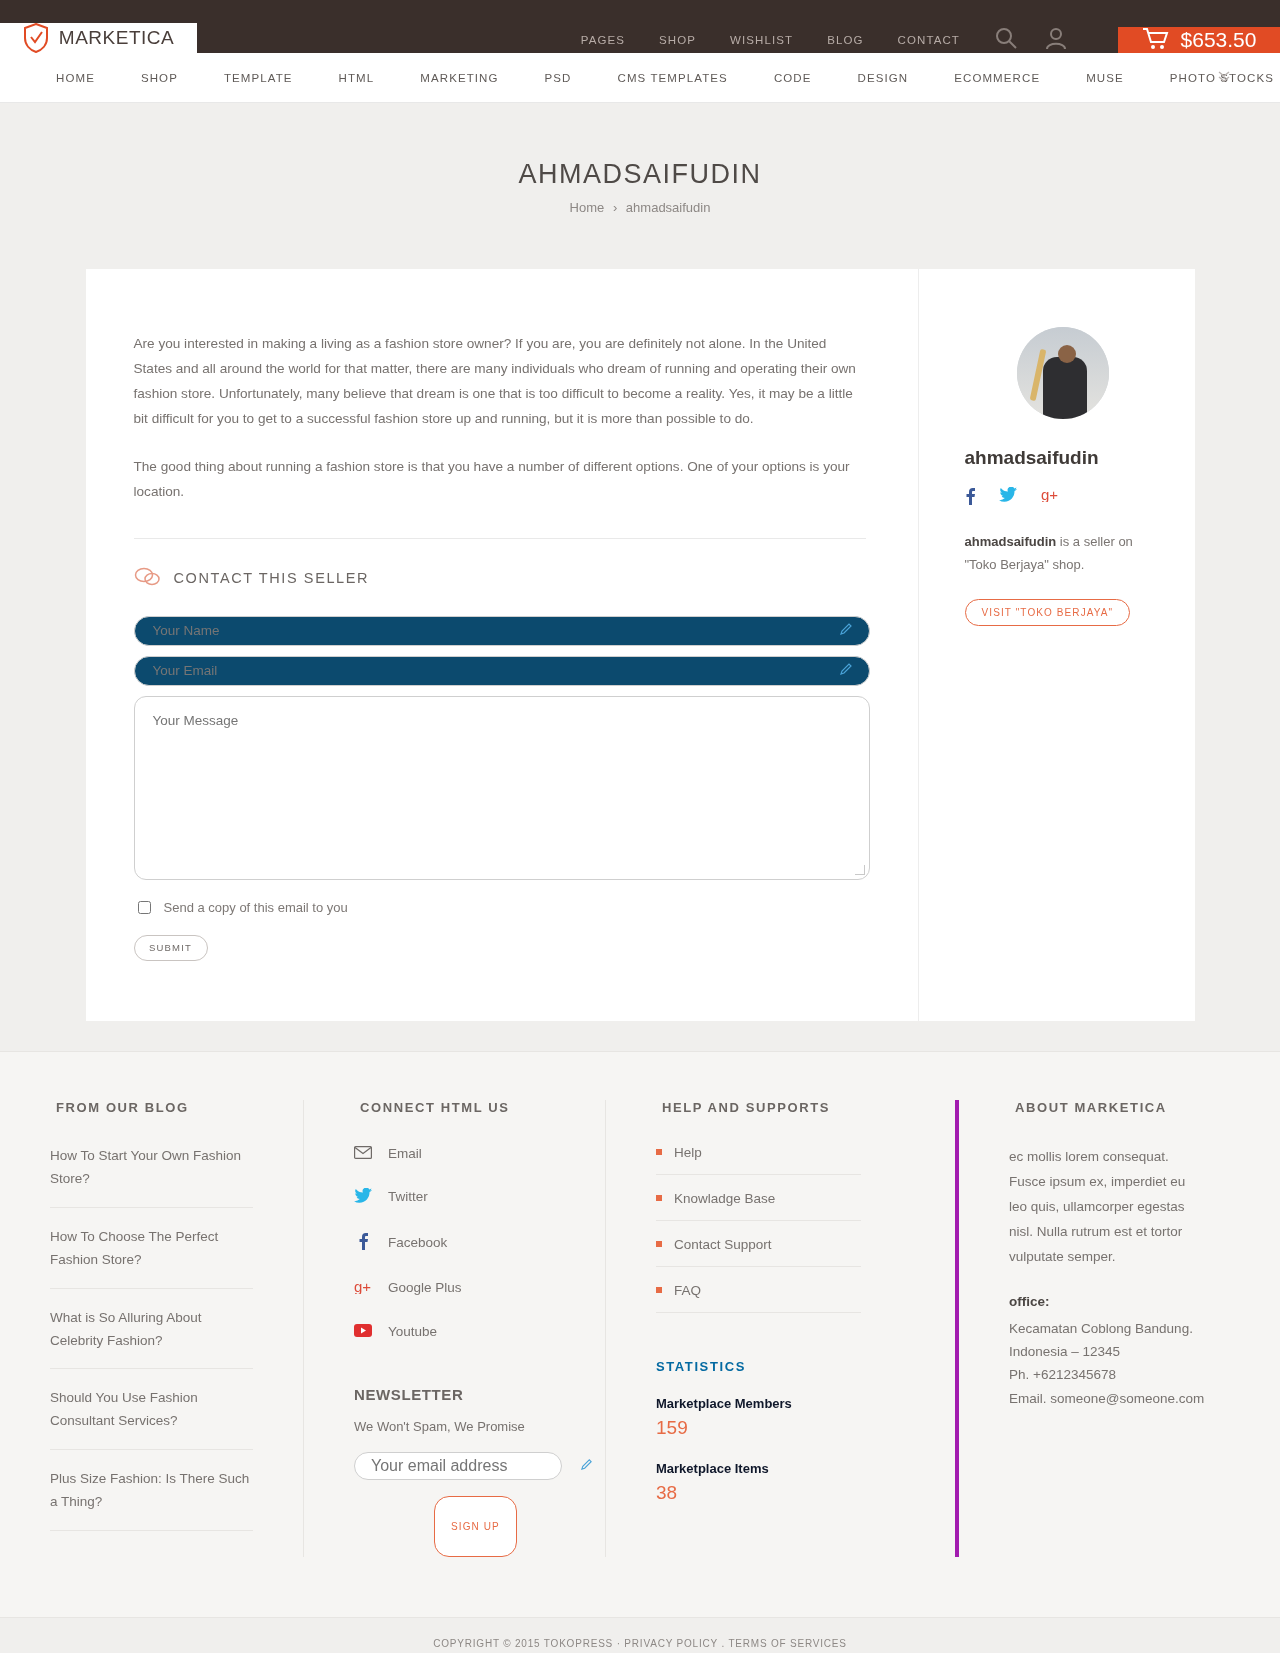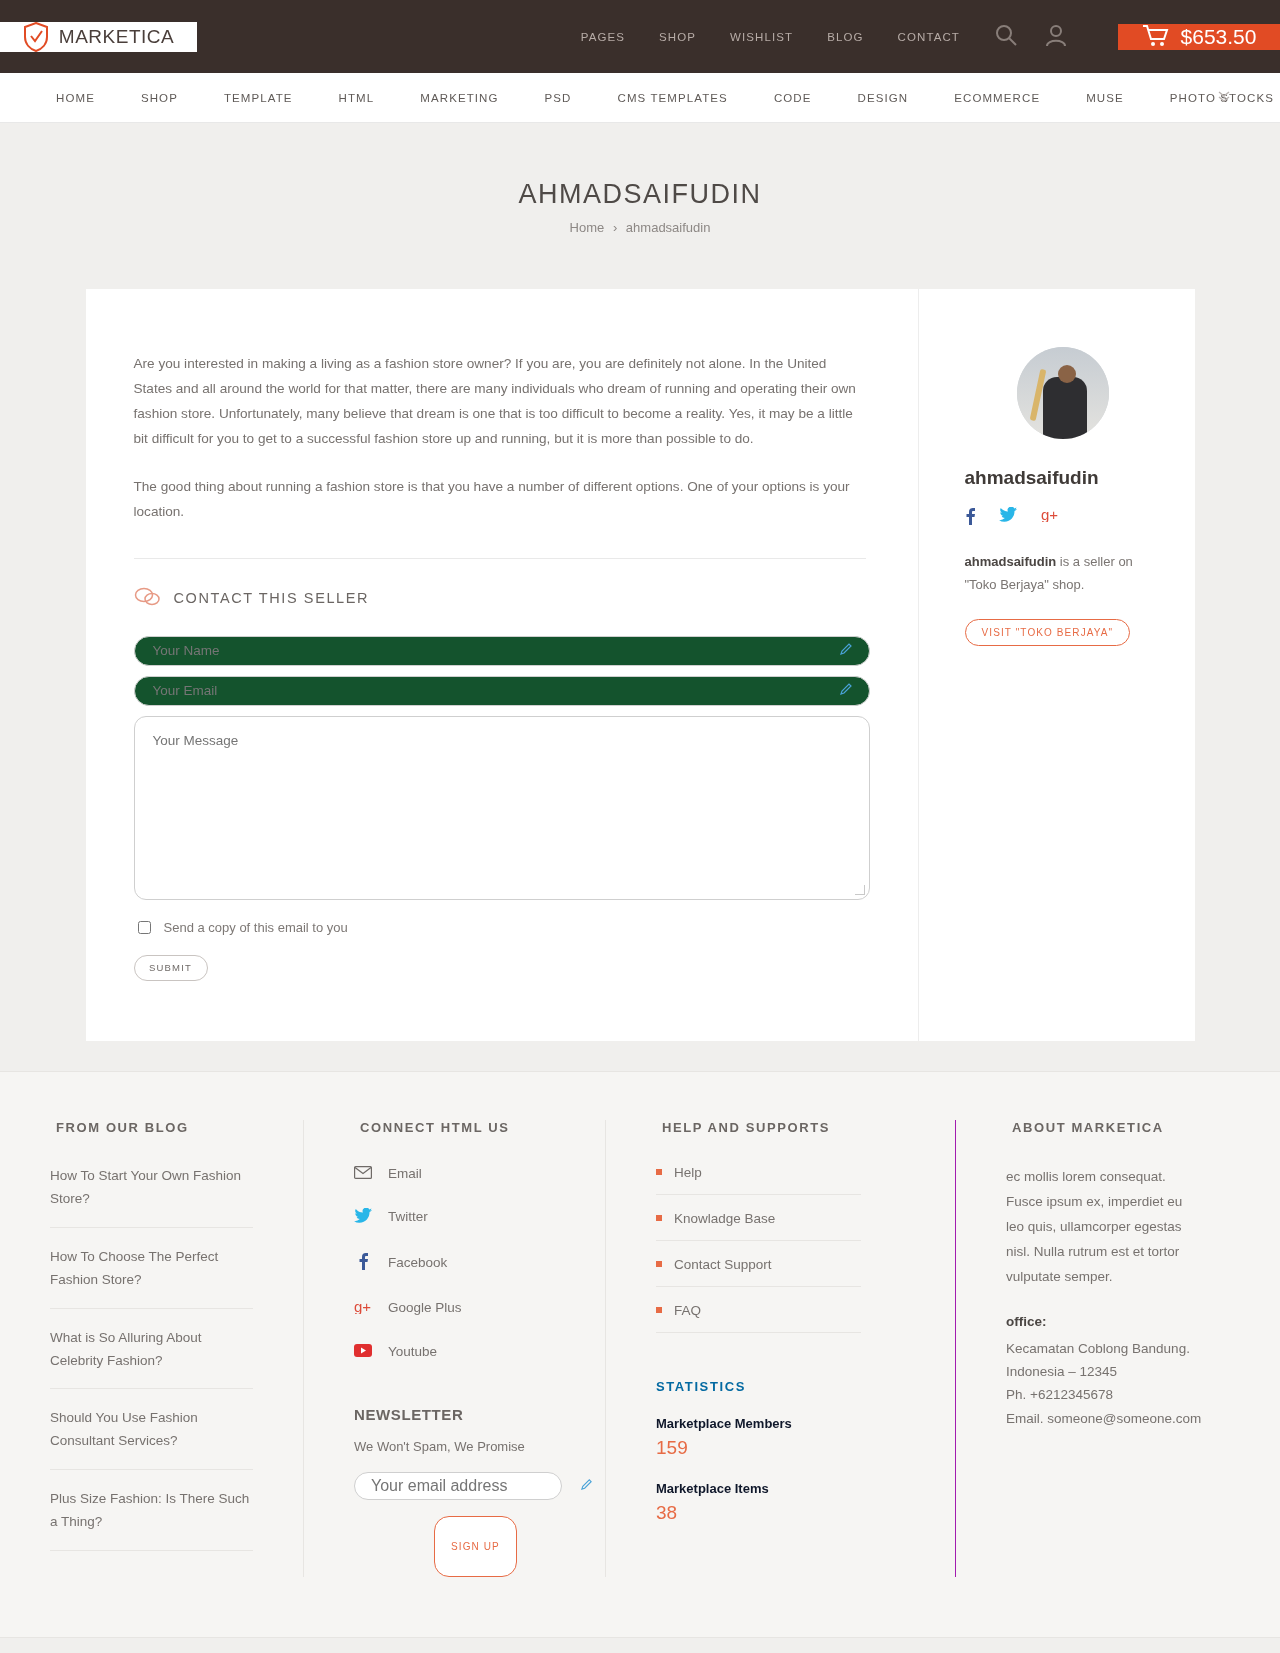--- a/index.html
+++ b/index.html
@@ -9,24 +9,24 @@
     font-family: "Liberation Sans", sans-serif;
     background: #ffffff;
     color: #6f6f6f;
     font-size: 14px;
     -webkit-font-smoothing: antialiased;
   }
   a { text-decoration: none; color: inherit; }
 
   
   .topbar {
-    height: 73px;
+    height: 53px;
     background: #3a2f2b;
     display: flex;
-    align-items: center;
+    align-items: flex-end;
     position: relative;
   }
   .logo-box {
     width: 197px;
     background: #ffffff;
     display: flex;
     align-items: center;
     justify-content: center;
     gap: 10px;
   }
@@ -137,21 +137,21 @@
     color: #6b6663; font-weight: normal;
   }
 
   .field {
     width: 736px; height: 30px;
     border: 1px solid #cfcfcf;
     border-radius: 16px;
     display: flex; align-items: center;
     padding: 0 16px;
     margin-bottom: 10px;
-    background: #14532d;
+    background: #0c4a6e;
     position: relative;
   }
   .field input {
     border: 0; outline: 0; flex: 1;
     font-family: "Liberation Sans", sans-serif;
     font-size: 13.5px; color: #9b9693;
     background: transparent;
   }
   .field .pen { color: #4aa3d8; font-size: 13px; }
   .msgbox {
@@ -218,21 +218,21 @@
   .footer {
     background: #f6f5f3;
     border-top: 1px solid #e7e5e2;
     display: flex;
     padding: 48px 0 60px;
   }
   .fcol { padding: 0 50px; }
   .fcol.c1 { width: 303px; padding-left: 50px; }
   .fcol.c2 { width: 302px; border-left:1px solid #e7e5e2; }
   .fcol.c3 { width: 350px; border-left:1px solid #e7e5e2; }
-  .fcol.c4 { width: 325px; border-left:1px solid #a21caf; }
+  .fcol.c4 { width: 325px; border-left:4px solid #a21caf; }
   .fcol h3 {
     margin: 0 0 30px;
     font-size: 13px; letter-spacing: 1.6px;
     color: #6b6663; font-weight: bold; padding-left: 6px;
   }
   .blog-link {
     display:block; font-size: 13.5px; line-height:1.7;
     color:#77726f; padding-bottom: 16px; margin-bottom: 18px;
     border-bottom: 1px solid #e7e5e2;
     max-width: 208px;

